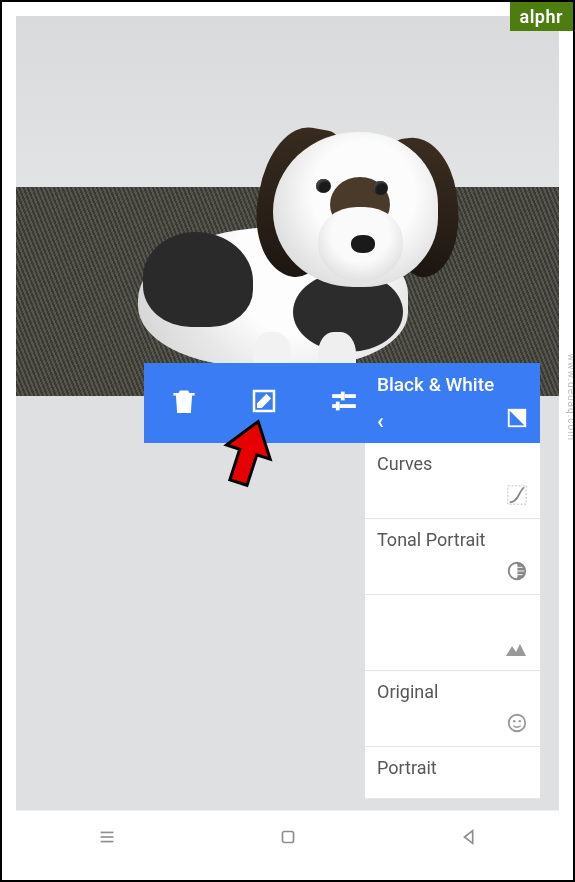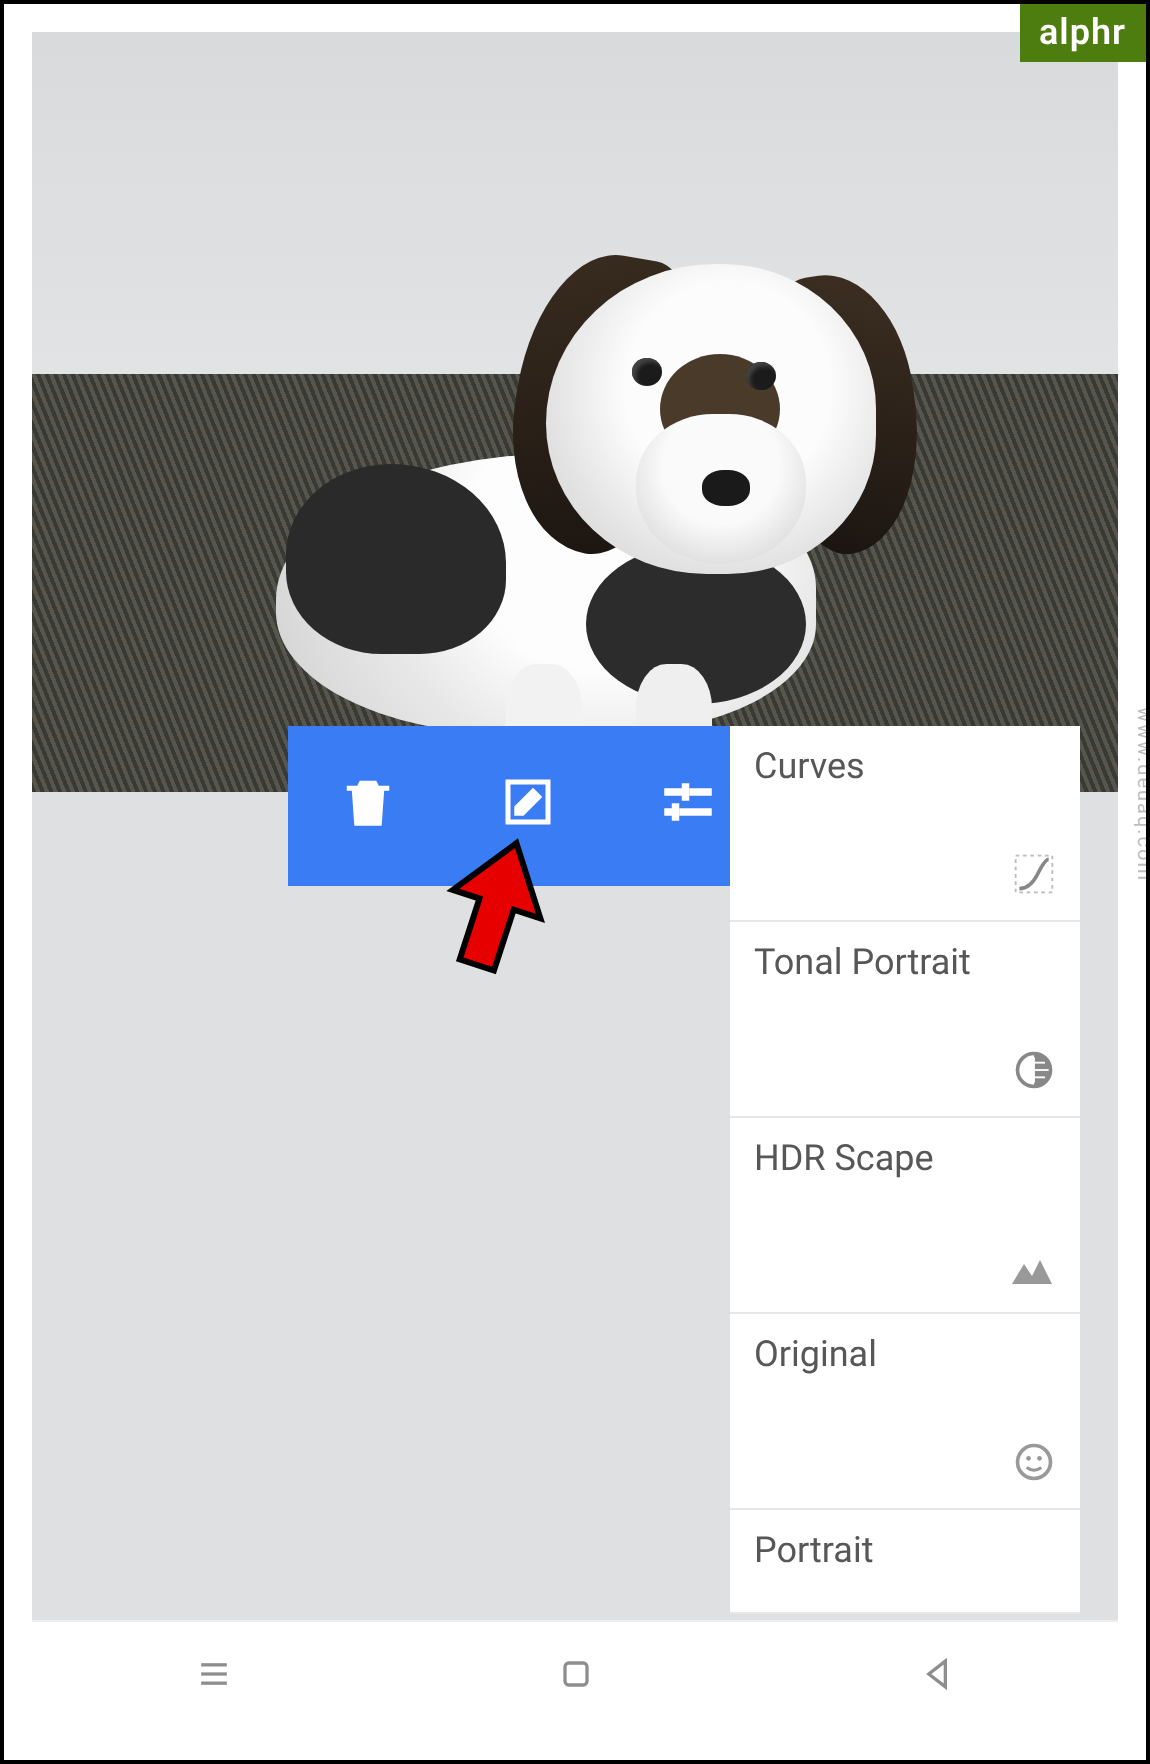--- a/index.html
+++ b/index.html
@@ -91,21 +91,21 @@
       height: 80px;
       padding: 10px 12px 8px;
       position: relative;
     }
     .panel-head .title { font-size: 19px; font-weight: 500; }
     .panel-head .chev { position: absolute; left: 12px; bottom: 10px; font-size: 22px; font-weight: 600; }
     .panel-head .hicon { position: absolute; right: 12px; bottom: 10px; }
     .panel-item {
       background: #fff;
       border-bottom: 1px solid #e7e7e7;
-      height: 98px;
+      height: 76px;
       padding: 10px 12px 8px;
       position: relative;
       color: #575757;
     }
     .panel-item.short { height: 52px; }
     .panel-item .label { font-size: 18px; }
     .panel-item .picon { position: absolute; right: 12px; bottom: 8px; color: #9a9a9a; }
 
     .navbar {
       position: absolute;
@@ -189,20 +189,31 @@
           <rect x="6" y="13" width="2" height="6"></rect>
         </svg>
     </div>
   </div>
 
   <svg class="arrow" viewBox="0 0 54 70">
     <path d="M27 2 L50 34 L36 34 L36 66 L18 66 L18 34 L4 34 Z" fill="#e60000" stroke="#000" stroke-width="3" transform="rotate(18 27 35)"></path>
   </svg>
 
   <div class="panel">
+    <div class="panel-head">
+      <div class="title">Black &amp; White</div>
+      <div class="chev">‹</div>
+      <div class="hicon">
+        <svg width="22" height="22" viewBox="0 0 24 24">
+            <rect x="3" y="3" width="18" height="18" fill="#fff"></rect>
+            <path d="M3 3 L21 21 L3 21 Z" fill="#3a7cf4"></path>
+            <rect x="3" y="3" width="18" height="18" fill="none" stroke="#fff" stroke-width="2"></rect>
+          </svg>
+      </div>
+    </div>
 
     <div class="panel-item">
       <div class="label">Curves</div>
       <div class="picon">
         <svg width="22" height="22" viewBox="0 0 24 24">
             <rect x="2" y="2" width="20" height="20" fill="none" stroke="#bbb" stroke-dasharray="2 2"></rect>
             <path d="M4 20 Q10 20 14 12 Q18 4 20 4" fill="none" stroke="#888" stroke-width="2"></path>
           </svg>
       </div>
     </div>
@@ -215,21 +226,20 @@
             <path d="M12 3 a9 9 0 0 1 0 18 z" fill="#888"></path>
             <line x1="12" y1="5" x2="12" y2="19" stroke="#fff"></line>
             <line x1="12" y1="8" x2="18" y2="8" stroke="#fff"></line>
             <line x1="12" y1="12" x2="20" y2="12" stroke="#fff"></line>
             <line x1="12" y1="16" x2="18" y2="16" stroke="#fff"></line>
           </svg>
       </div>
     </div>
 
     <div class="panel-item">
-      <div class="label">HDR Scape</div>
       <div class="picon">
         <svg width="24" height="18" viewBox="0 0 24 18">
             <path d="M2 16 L8 6 L12 12 L16 4 L22 16 Z" fill="#999"></path>
           </svg>
       </div>
     </div>
 
     <div class="panel-item">
       <div class="label">Original</div>
       <div class="picon">

